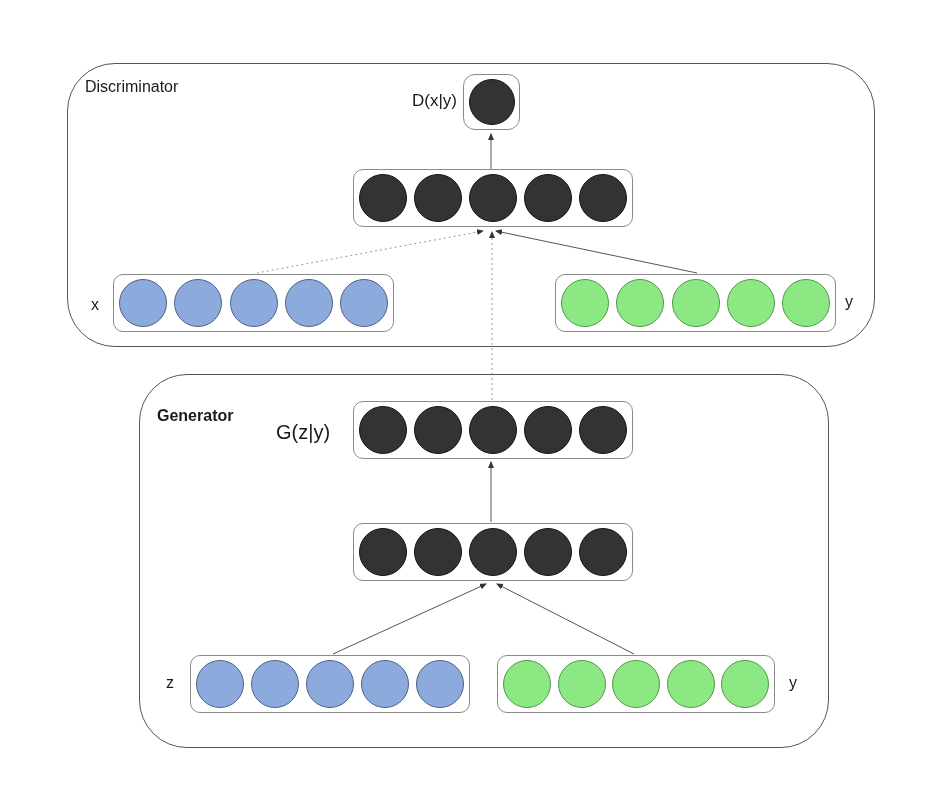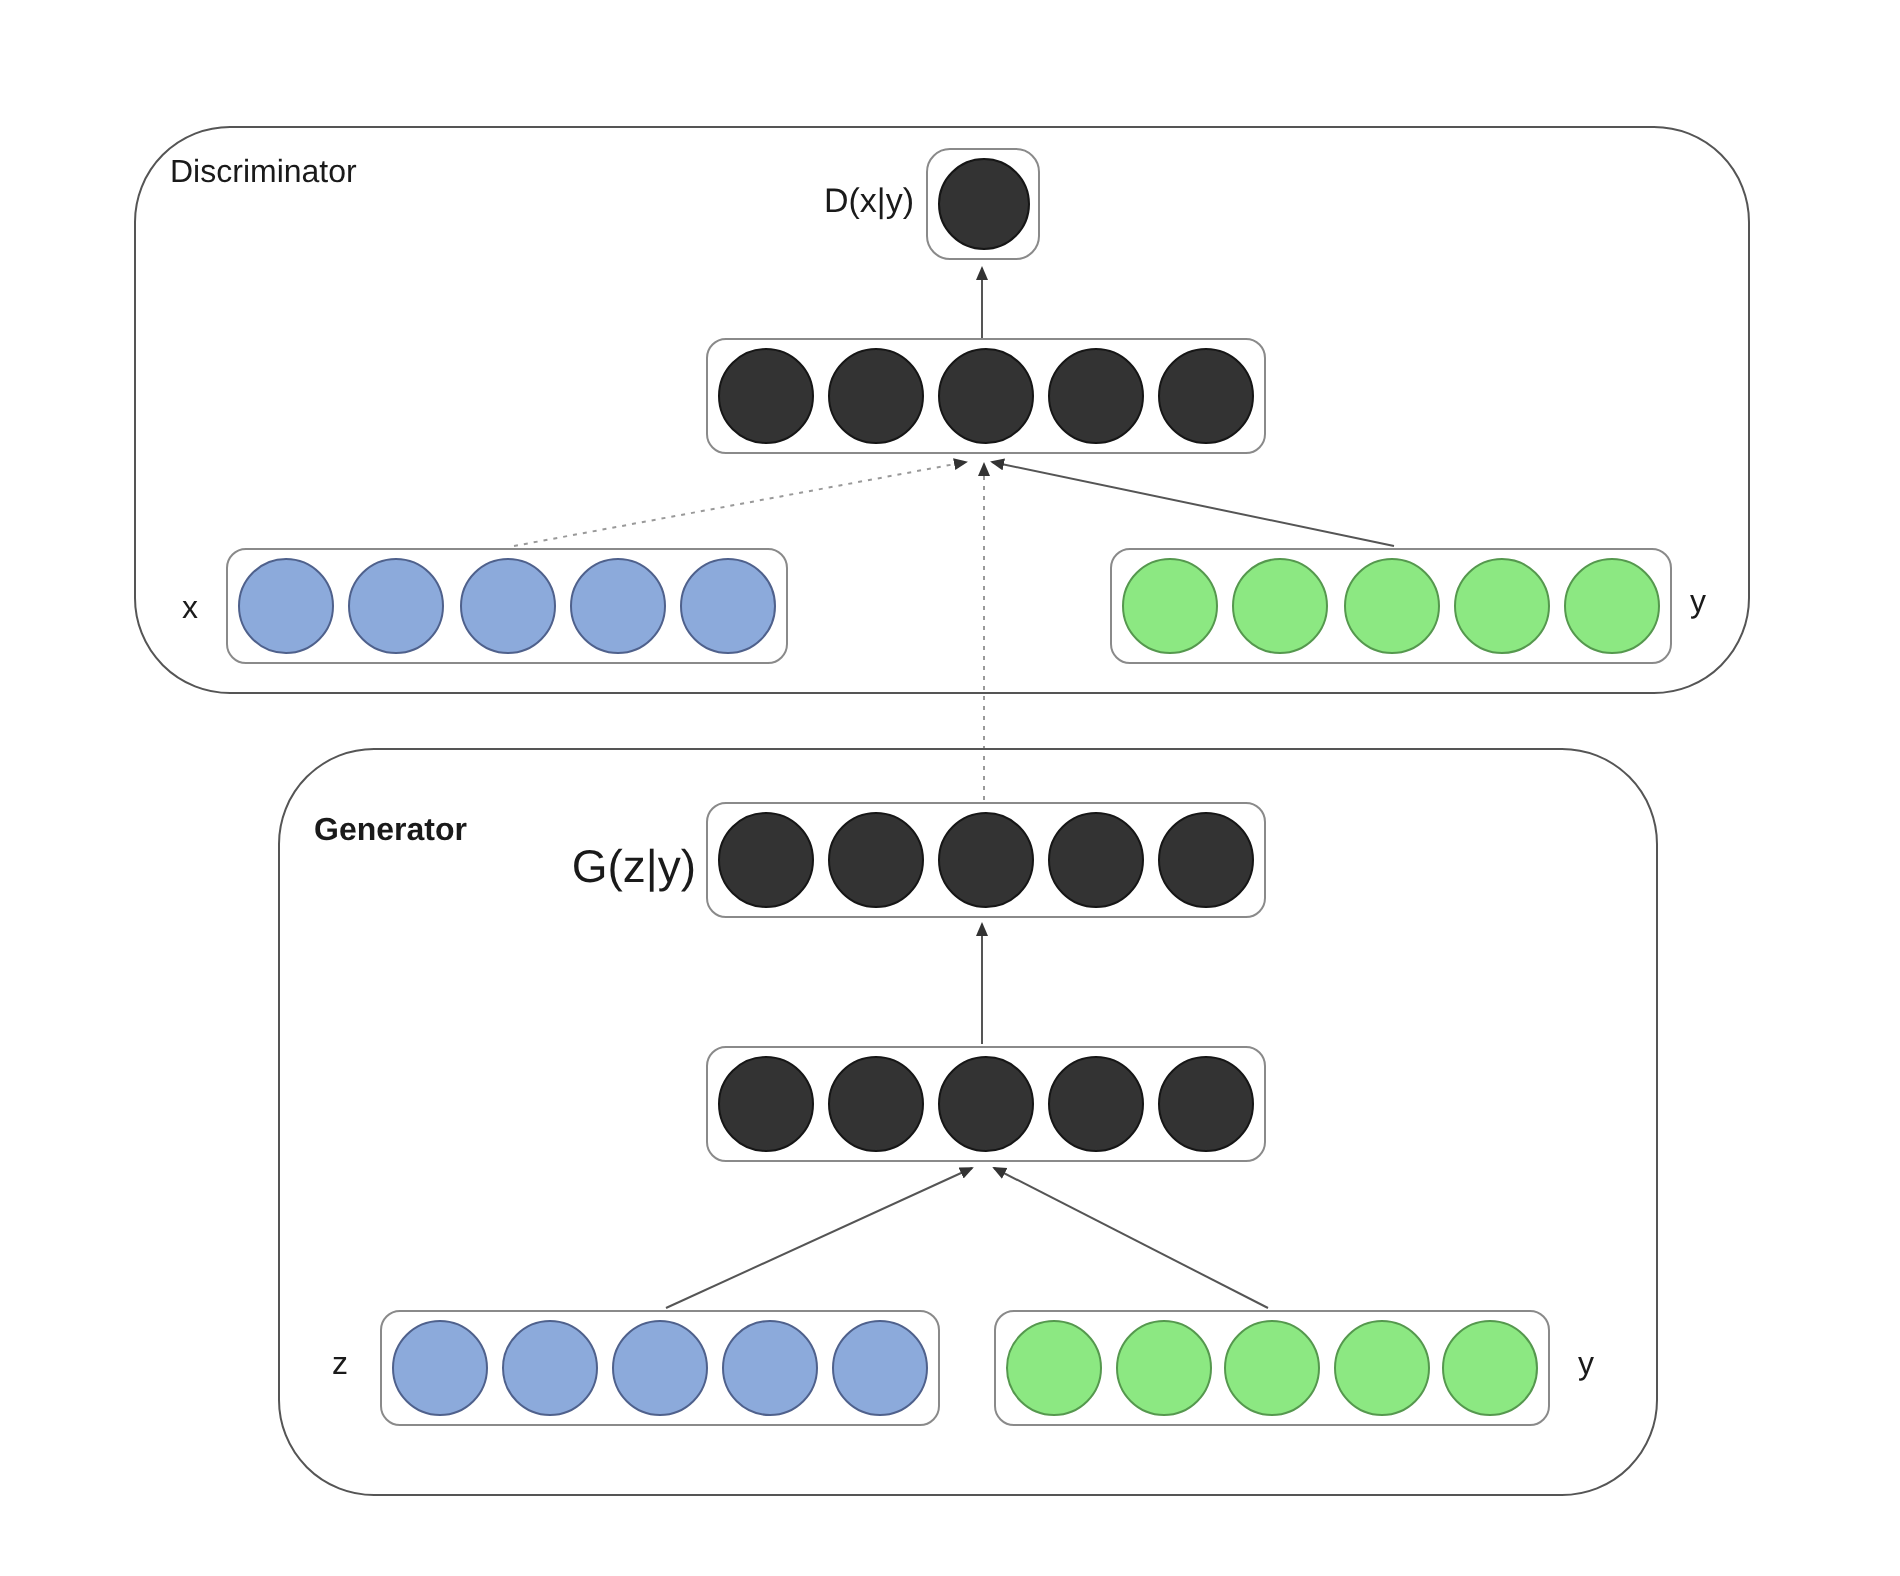--- a/index.html
+++ b/index.html
@@ -68,21 +68,21 @@
   
   .diagram-label {
     position: absolute;
     font-size: 16px;
     line-height: 1.2;
     white-space: nowrap;
   }
   #disc-label  { left: 85px;  top: 65px;  }
   #gen-label   { left: 157px; top: 394px; font-weight: bold; }
   #d-out-label { left: 385px; top: 79px;  width: 72px; text-align: right; font-size: 17px; }
-  #g-out-label { left: 276px; top: 408px; width: 72px; text-align: right; font-size: 23px; }
+  #g-out-label { left: 276px; top: 408px; width: 72px; text-align: left; font-size: 20px; }
   #x-label     { left: 91px;  top: 283px; }
   #y-top-label { left: 845px; top: 280px; }
   #z-label     { left: 166px; top: 661px; }
   #y-bot-label { left: 789px; top: 661px; }
 
   
   svg.edges {
     position: absolute;
     left: 0; top: 0;
     width: 950px; height: 788px;

